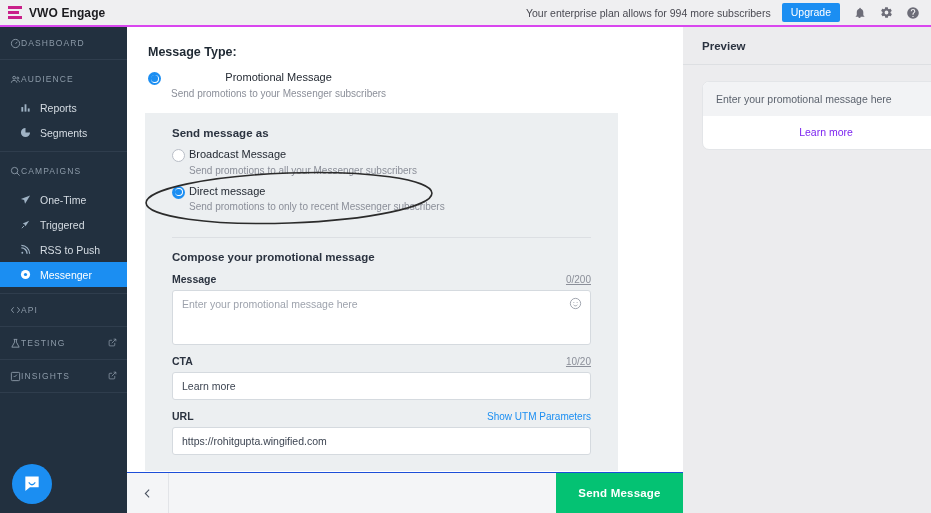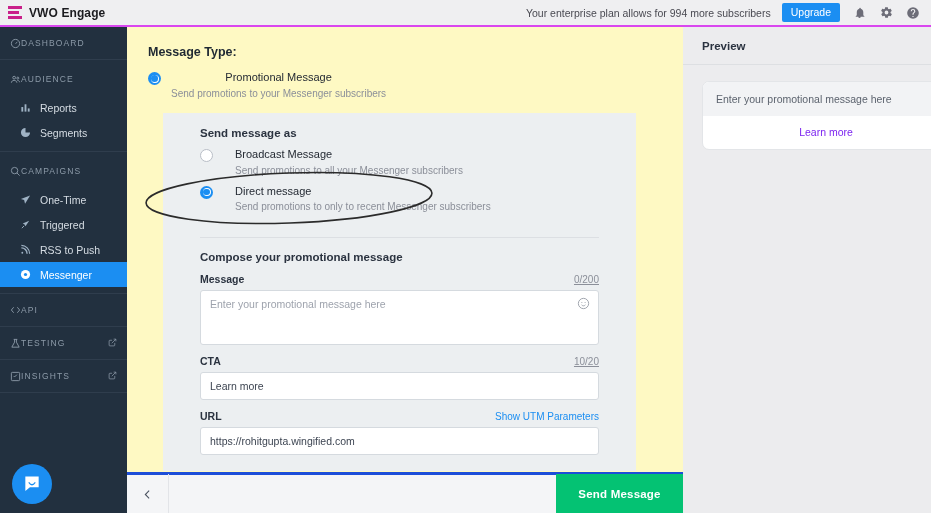--- a/index.html
+++ b/index.html
@@ -63,21 +63,21 @@
   
   .chat-bubble {
     position: absolute; left: 12px; bottom: 9px; width: 40px; height: 40px;
     border-radius: 50%; background: #1b8ef2; display: flex; align-items: center; justify-content: center;
     cursor: pointer;
   }
 
   
   .main {
     position: absolute; left: 127px; top: 27px; width: 556px; height: 486px;
-    background: #fef9c3; overflow: hidden;
+    background: #ffffff; overflow: hidden;
   }
   .main-scroll { position: absolute; left: 0; top: 0; width: 556px; height: 445px; }
   .section-title { font-size: 12.5px; font-weight: bold; color: #1f2933; padding: 18px 0 0 21px; }
 
   .radio-row { display: flex; gap: 10px; padding: 12px 0 0 21px; cursor: pointer; text-align: center; }
   .radio {
     width: 13px; height: 13px; border-radius: 50%; border: 1.5px solid #b9bec7;
     background: #fff; flex: 0 0 13px; margin-top: 1px; position: relative;
   }
   .radio.on { border: none; background: #1b8ef2; box-shadow: 0 0 0 0 #fff; }
@@ -86,25 +86,25 @@
     border-radius: 50%; border: 2.2px solid #fff; box-sizing: border-box; background: #1b8ef2;
   }
   .radio.on::before {
     content: ""; position: absolute; left: 3.2px; top: 3.2px; width: 6.6px; height: 6.6px;
     border-radius: 50%; background: #1b8ef2; z-index: 1;
   }
   .r-label { font-size: 11px; color: #242a33; line-height: 1.25; }
   .r-desc { font-size: 10px; color: #8b8f99; margin-top: 2px; line-height: 1.3; }
 
   .card {
-    margin: 13px 0 0 36px; width: 473px; background: #eceff1; padding: 14px 14px 16px;
+    margin: 13px 0 0 18px; width: 473px; background: #eceff1; padding: 14px 4px 16px;
   }
   .card-h { font-size: 11.5px; font-weight: bold; color: #2b3340; padding: 0 0 0 23px; }
   .card-radios { padding: 9px 0 4px 23px; }
-  .card-radio-row { display: flex; gap: 22px; margin-bottom: 8px; cursor: pointer; position: relative; }
+  .card-radio-row { display: flex; gap: 4px; margin-bottom: 8px; cursor: pointer; position: relative; }
   .card-divider { height: 1px; background: #dcdfe3; margin: 12px 23px 0; }
   .card-sub { font-size: 11.5px; font-weight: bold; color: #2b3340; padding: 13px 0 0 23px; }
 
   .field { padding: 10px 23px 0; }
   .field-top { display: flex; align-items: baseline; justify-content: space-between; padding-bottom: 5px; }
   .field-label { font-size: 10.5px; font-weight: bold; color: #2b3340; }
   .field-meta { font-size: 10px; color: #8b8f99; text-decoration: underline; }
   .field-link { font-size: 10px; color: #1b8ef2; cursor: pointer; }
   .input-box {
     background: #fff; border: 1px solid #d5dadf; border-radius: 3px;
@@ -115,21 +115,21 @@
   .emoji {
     position: absolute; right: 8px; top: 6px; width: 13px; height: 13px; color: #9ea3ad; cursor: pointer;
   }
 
   
   .annot { position: absolute; left: 10px; top: 20px; pointer-events: none; }
 
   
   .footer {
     position: absolute; left: 0; top: 445px; width: 556px; height: 41px;
-    background: #f4f5f7; border-top: 3px solid #1d4ed8; display: flex; align-items: center;
+    background: #f4f5f7; border-top: 1px solid #1d4ed8; display: flex; align-items: center;
   }
   .back-cell {
     width: 42px; height: 41px; display: flex; align-items: center; justify-content: center;
     border-right: 1px solid #e2e4e8; color: #4a5260; cursor: pointer;
   }
   .send-btn {
     margin-left: auto; background: #04c273; color: #fff; border: none; height: 41px;
     width: 127px; font-size: 11.5px; font-weight: bold; cursor: pointer; letter-spacing: .2px;
   }
 

